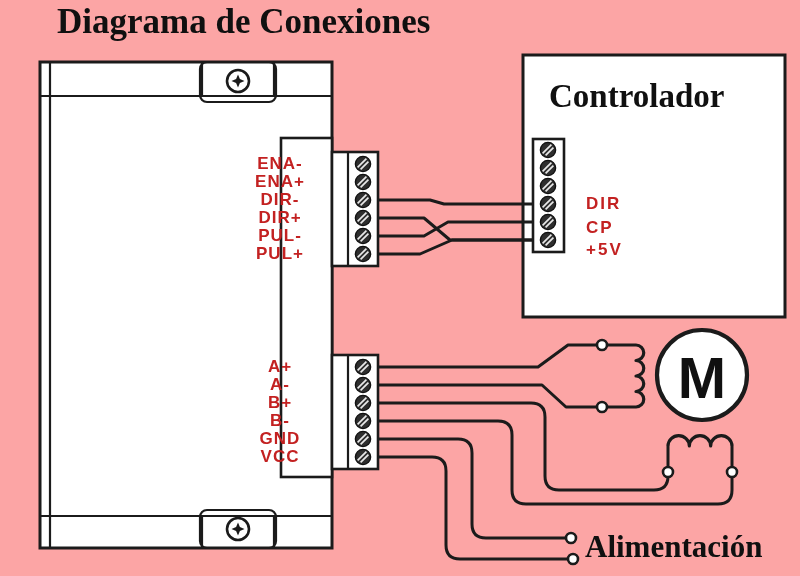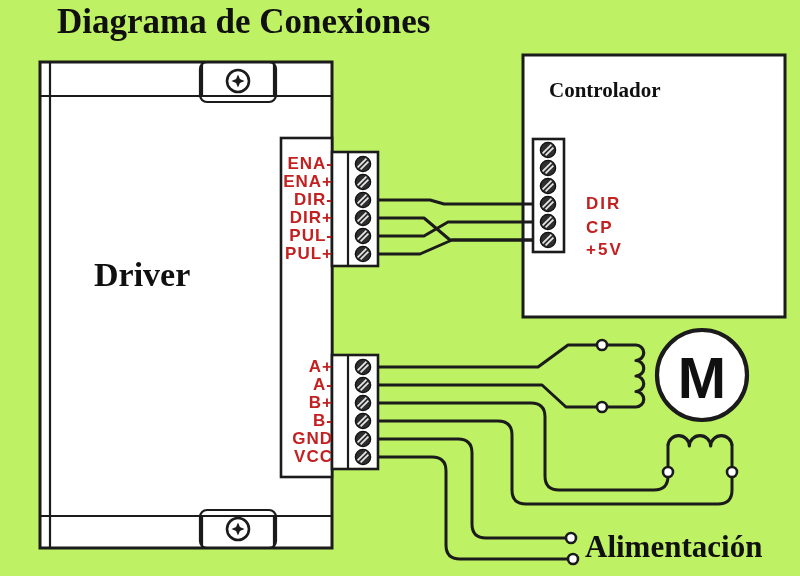--- a/index.html
+++ b/index.html
@@ -1,35 +1,35 @@
 <!DOCTYPE html>
 <html style="--pin-red: #c32121; --line: #1b1b1b;"><head>
 <meta charset="utf-8">
 <style>
   :root{
     --pin-red:#c32121;
     --line:#1b1b1b;
   }
   html,body{margin:0;padding:0;background:#fff;}
   #stage{
-    position:relative;width:800px;height:576px;background:#bef264;
+    position:relative;width:800px;height:576px;background:#fca5a5;
     font-family:"Liberation Sans",sans-serif;overflow:hidden;
   }
   #wiring{position:absolute;left:0;top:0;}
   .box{fill:#ffffff;stroke:var(--line);stroke-width:3;}
   .thin{fill:none;stroke:var(--line);stroke-width:2.2;}
   .blk{fill:#ffffff;stroke:var(--line);stroke-width:2.6;}
   .wire{fill:none;stroke:var(--line);stroke-width:3;stroke-linejoin:round;stroke-linecap:butt;}
   .coil{fill:none;stroke:var(--line);stroke-width:3.2;stroke-linejoin:round;}
   .term{fill:#ffffff;stroke:var(--line);stroke-width:2.6;}
   .motor-ring{fill:#ffffff;stroke:var(--line);stroke-width:4.2;}
   .txt{position:absolute;color:#101010;font-family:"Liberation Serif",serif;font-weight:bold;white-space:nowrap;}
   .pin{position:absolute;height:20px;line-height:20px;
        font:bold 17px "Liberation Sans",sans-serif;color:var(--pin-red);letter-spacing:1px;}
-  .rt{left:251px;width:82px;text-align:right;}
+  .rt{left:239px;width:82px;text-align:center;}
   .cpin{left:567px;width:90px;text-align:left;letter-spacing:2px;padding-left:19px;}
   .mlabel{position:absolute;left:668px;top:344px;width:68px;height:62px;line-height:62px;
           text-align:center;font:bold 58px "Liberation Sans",sans-serif;color:#101010;}
 </style>
 </head>
 <body>
 
 <div id="stage">
 
   <svg id="wiring" width="800" height="576" viewBox="0 0 800 576">
@@ -128,23 +128,22 @@
       <use href="#tscrew" x="548" y="168"></use>
       <use href="#tscrew" x="548" y="186"></use>
       <use href="#tscrew" x="548" y="204"></use>
       <use href="#tscrew" x="548" y="222"></use>
       <use href="#tscrew" x="548" y="240"></use>
     </g>
   </svg>
 
   <div class="txt" style="left:57px;top:2px;font-size:35px;">Diagrama de Conexiones</div>
 
-  <div class="txt" style="left:94px;top:256px;font-size:34px;">Driver</div>
 
-  <div class="txt" style="left:549px;top:78px;font-size:21px;text-align:right;">Controlador</div>
+  <div class="txt" style="left:549px;top:78px;font-size:33px;text-align:right;">Controlador</div>
 
   <div class="mlabel">M</div>
 
   <div class="txt" style="left:585px;top:529px;font-size:31px;">Alimentación</div>
 
   <div class="pin rt" style="top:154px">ENA-</div>
   <div class="pin rt" style="top:172px">ENA+</div>
   <div class="pin rt" style="top:190px">DIR-</div>
   <div class="pin rt" style="top:208px">DIR+</div>
   <div class="pin rt" style="top:226px">PUL-</div>

